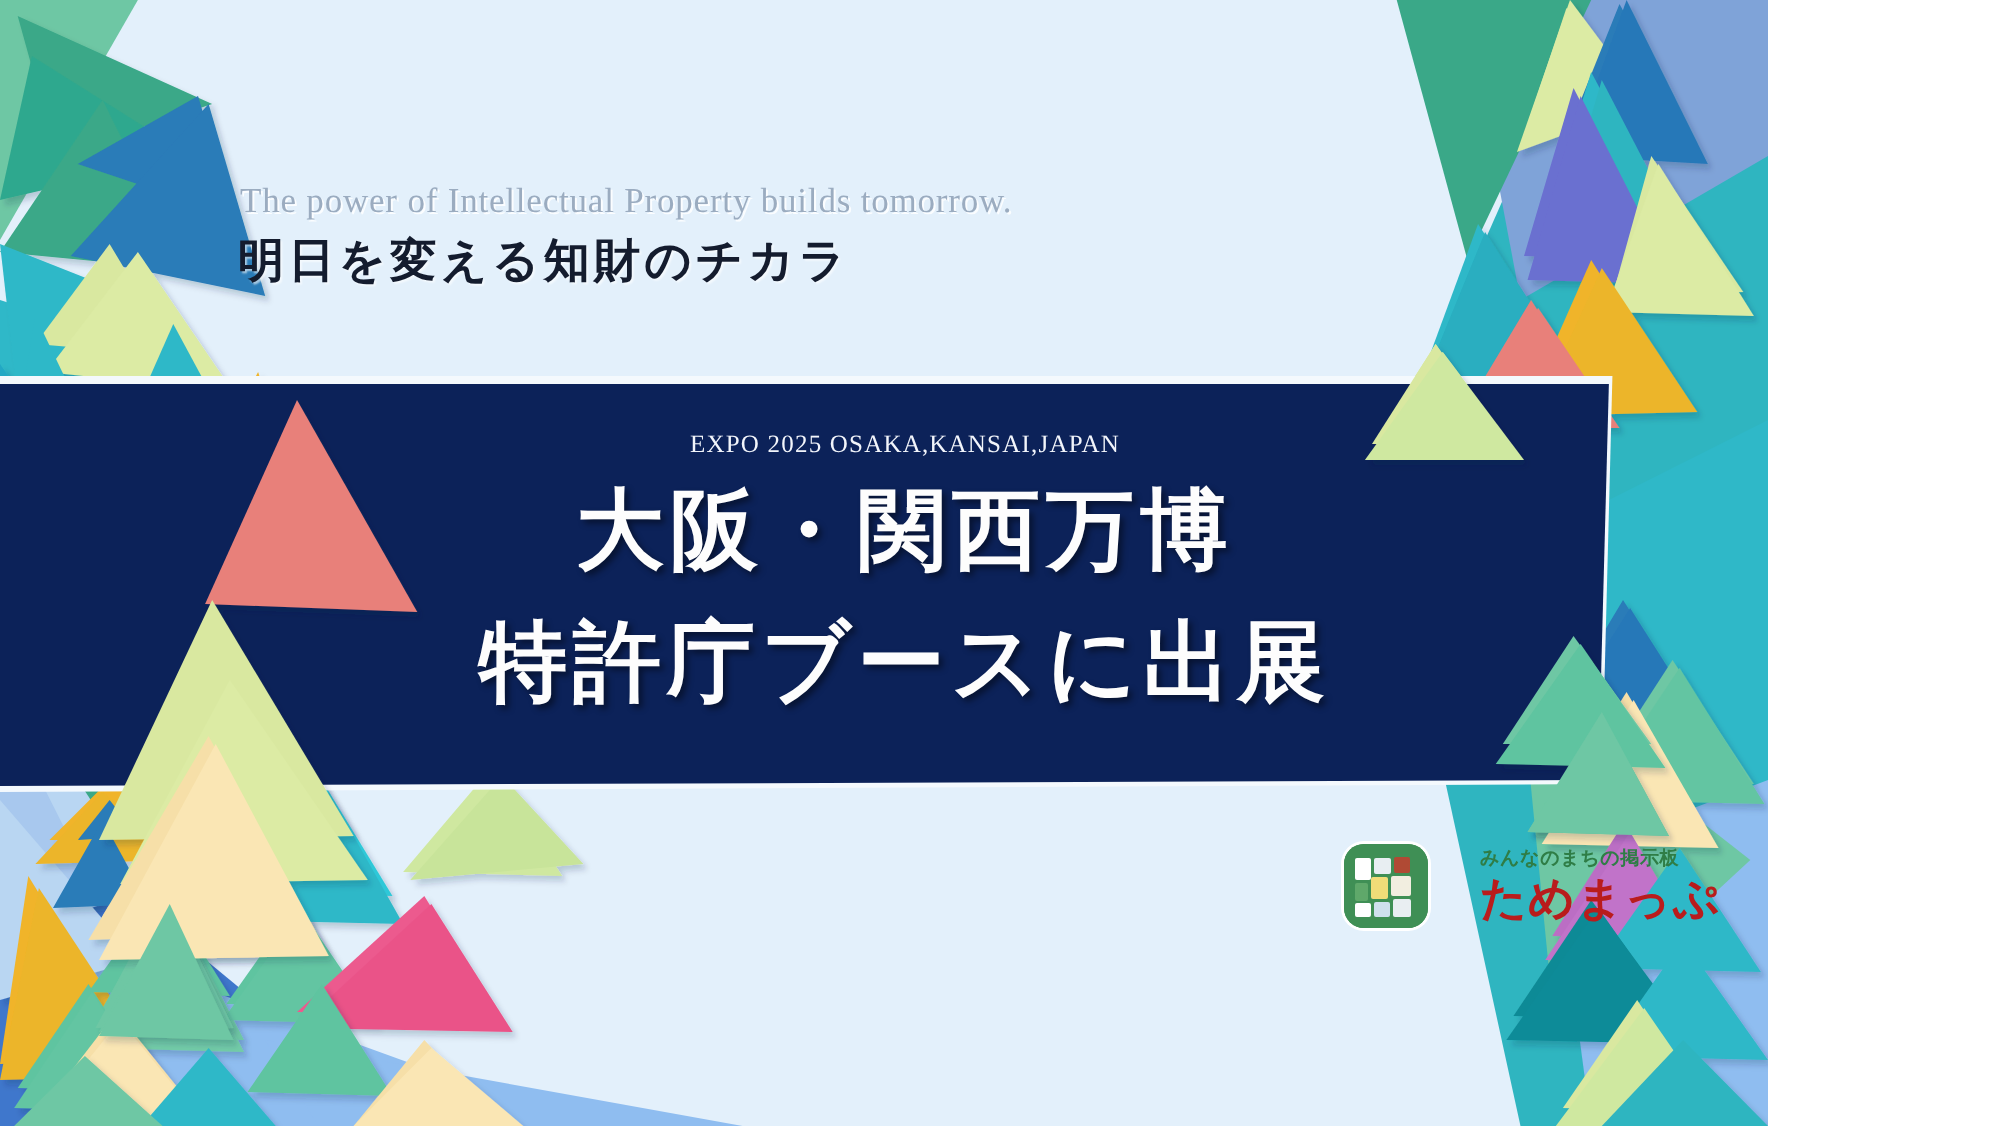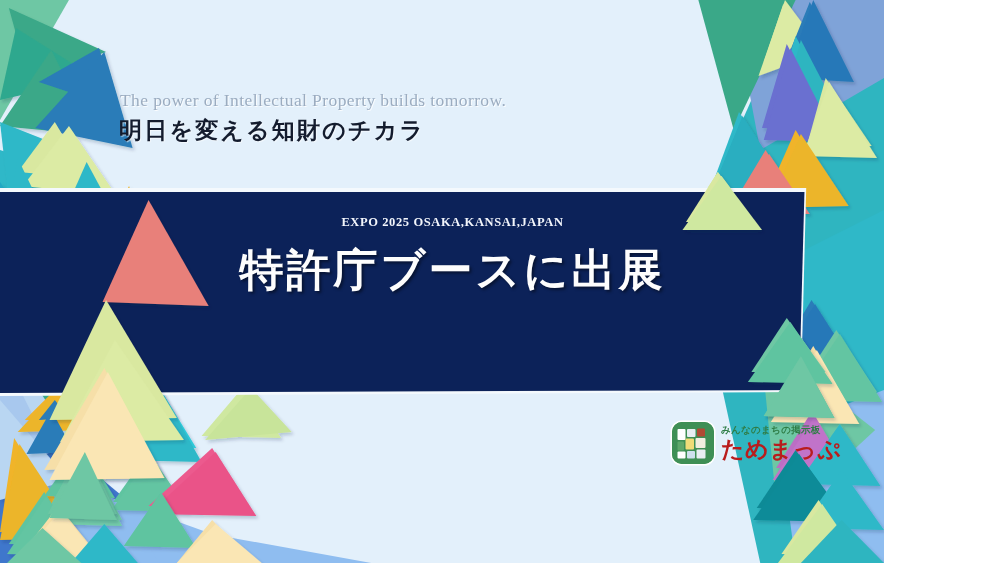--- a/index.html
+++ b/index.html
@@ -60,21 +60,21 @@
     z-index: 45;
     display: flex;
     flex-direction: column;
     align-items: center;
     justify-content: flex-start;
     pointer-events: none;
   }
   .banner-eyebrow {
     font-family: "Liberation Serif", "DejaVu Serif", serif;
     font-size: 12.5px;
-    font-weight: 700;
+    font-weight: 400;
     letter-spacing: 0.6px;
     color: #f2f5fb;
     margin-top: 19px;
     white-space: nowrap;
   }
   .banner-line {
     font-size: 44px;
     font-weight: 700;
     letter-spacing: 3px;
     color: #fdfdfd;
@@ -105,20 +105,21 @@
     flex: 0 0 auto;
     position: relative;
     box-shadow: 0 0 0 1.5px #ffffff;
   }
   .logo-mark svg { position: absolute; inset: 0; }
   .logo-wordmark {
     display: flex;
     flex-direction: column;
     justify-content: center;
     line-height: 1;
+    margin-left: 19px;
   }
   .logo-sub {
     font-size: 9.5px;
     font-weight: 700;
     color: #2f7d46;
     letter-spacing: 0.3px;
     margin-bottom: 3px;
     white-space: nowrap;
   }
   .logo-name {
@@ -307,20 +308,21 @@
     </svg>
   </div>
 
   <div class="tagline-block">
     <p class="tagline-en">The power of Intellectual Property builds tomorrow.</p>
     <p class="tagline-ja">明日を変える知財のチカラ</p>
   </div>
 
   <div class="banner-text">
     <div class="banner-eyebrow">EXPO 2025 OSAKA,KANSAI,JAPAN</div>
+    <div class="banner-line l1">大阪・関西万博</div>
     <div class="banner-line l2">特許庁ブースに出展</div>
   </div>
 
   <div class="logo">
     <div class="logo-mark">
       <svg viewBox="0 0 42 42" xmlns="http://www.w3.org/2000/svg">
         <rect x="0" y="0" width="42" height="42" rx="10" fill="#3f8f55"></rect>
         <rect x="5.5" y="7" width="8" height="11" rx="1" fill="#ffffff"></rect>
         <rect x="15" y="7" width="8.5" height="8" rx="1" fill="#e8eef2"></rect>
         <rect x="25" y="6.5" width="8" height="8" rx="1" fill="#b04a34"></rect>

